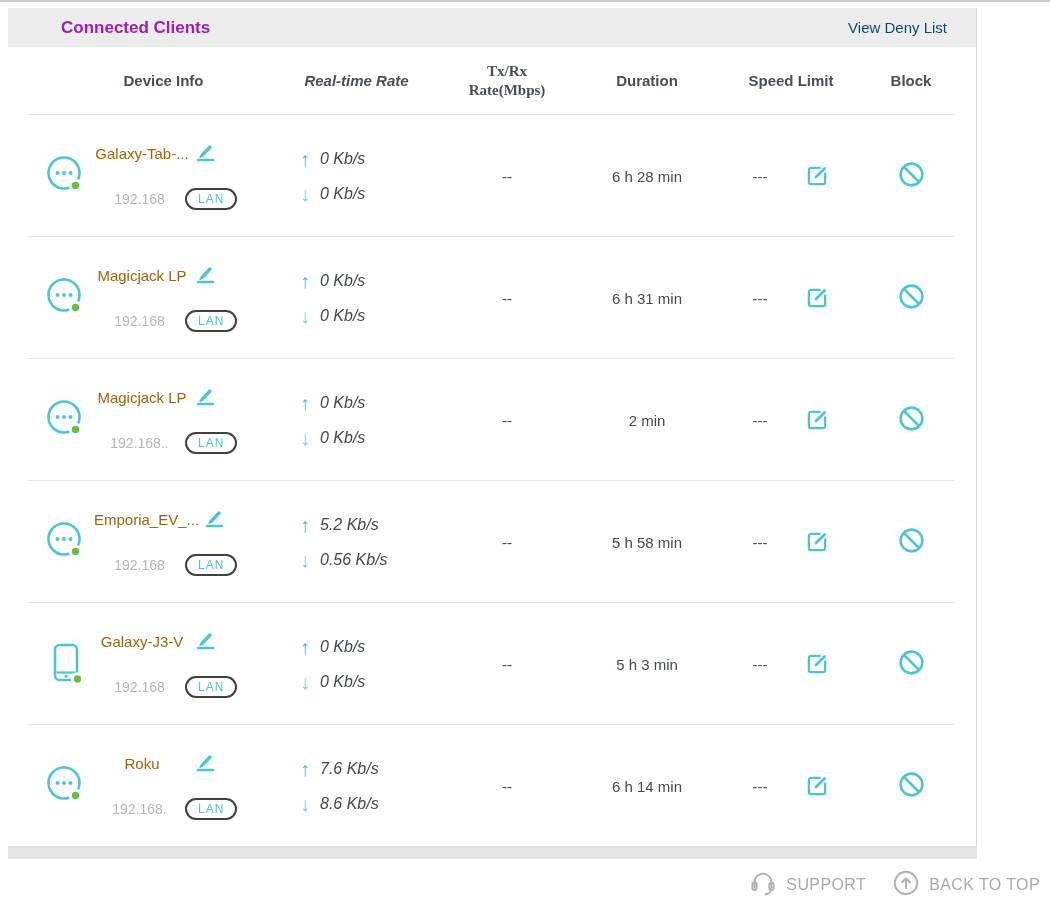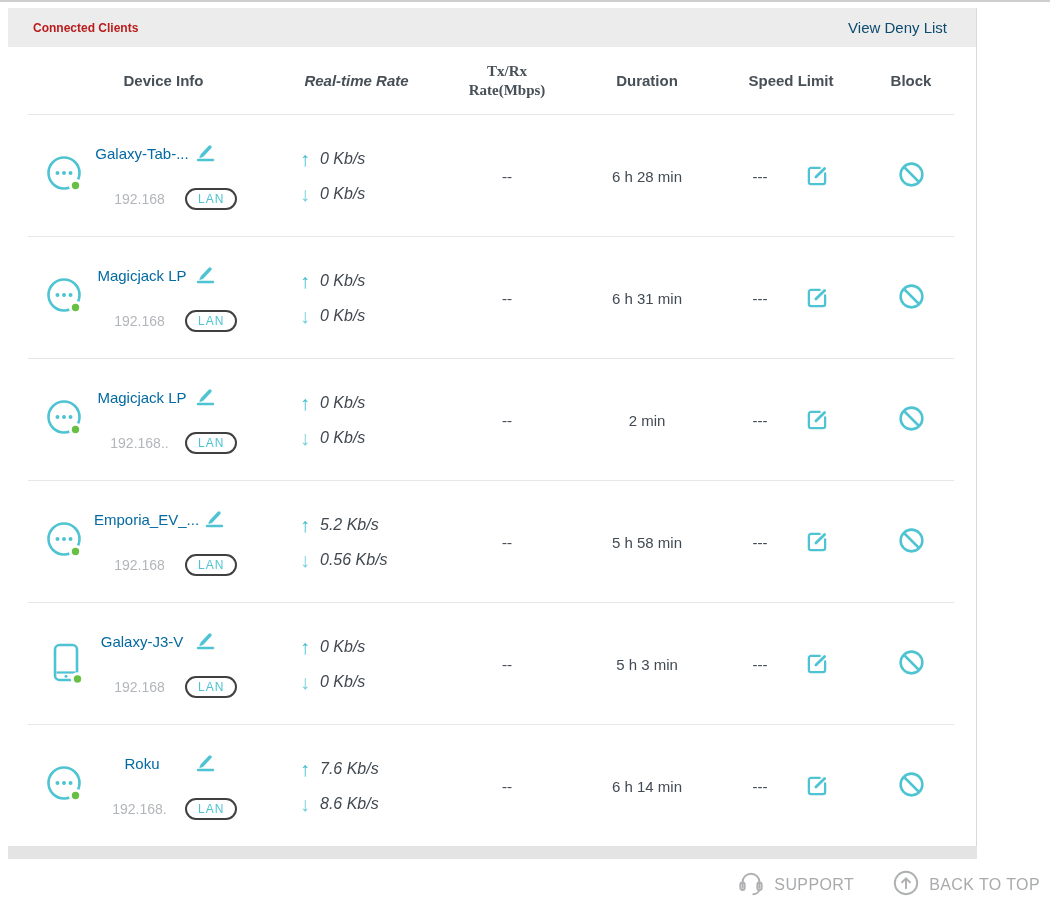--- a/index.html
+++ b/index.html
@@ -3,21 +3,21 @@
 <meta charset="utf-8">
 <style>
   * { margin:0; padding:0; box-sizing:border-box; }
   html,body { background:#fff; }
   body { font-family:"Liberation Sans", sans-serif; width:1050px; height:911px; position:relative; overflow:hidden; }
   .top-line { position:absolute; top:0; left:0; width:1050px; height:2px; background:#cfcfcf; }
 
   .panel { position:absolute; left:8px; top:8px; width:969px; background:#fff; border-right:1px solid #d9d9d9; }
 
   .panel-header { height:39px; background:#ececec; display:flex; align-items:center; justify-content:space-between; padding:0 29px 0 25px; }
-  .panel-title { font-size:12px; font-weight:bold; color:#b91c1c; }
+  .panel-title { font-size:17px; font-weight:bold; color:#a21caf;margin-left:28px; }
   .deny-link { font-size:15px; color:#0c4a6e; cursor:pointer; }
 
   .thead { display:flex; align-items:center; height:68px; position:relative; }
   .thead::after, .row::after { content:""; position:absolute; left:20px; right:22px; bottom:0; height:1px; background:#e7e7e7; }
   .row:last-child::after { display:none; }
   .th { font-size:15px; font-weight:bold; color:#474f57; text-align:center; line-height:1.25; }
 
   .c-device { width:275px; padding-left:36px; text-align:center; }
   .c-rate { width:147px; padding-left:17px; text-align:left;font-style:italic; }
   .c-txrx { width:154px;font-family:Liberation Serif, serif; }
@@ -25,39 +25,39 @@
   .c-speed { width:162px; }
   .c-block { width:78px; }
 
   .row { display:flex; align-items:center; height:122px; position:relative; }
   .cell { font-size:15px; color:#414a52; text-align:center; }
 
   .c-device.cell { display:flex; align-items:center; }
   .device-icon-wrap { width:44px; height:44px; flex:0 0 44px; margin-right:6px; }
   .device-text { padding-top:2px; }
   .device-name-line { display:flex; align-items:flex-end; margin-bottom:26px; }
-  .device-name { font-size:15px; color:#0369a1; display:inline-block; min-width:96px; white-space:nowrap; }
+  .device-name { font-size:15px; color:#a16207; display:inline-block; min-width:96px; white-space:nowrap; }
   .pencil-btn { margin-left:6px; cursor:pointer; display:inline-block; line-height:0; }
   .device-sub { display:flex; align-items:center; }
   .ip { font-size:14px; color:#b2b6ba; width:91px; white-space:nowrap; overflow:hidden; }
   .lan-badge { border:2px solid #404040; color:#4ec4d2; font-size:12px; letter-spacing:1px; border-radius:11px; padding:2px 11px; line-height:14px; }
 
   .c-rate.cell { display:flex; flex-direction:column; gap:17px; }
   .rate-line { display:flex; align-items:center; gap:10px; }
   .arrow { font-size:20px; line-height:18px; font-weight:bold; }
   .arrow-up { color:#3fbdd0; }
   .arrow-down { color:#74cfda; }
   .rate-val { font-size:16px; color:#3f474f; }
 
   .c-speed.cell { display:flex; align-items:center; justify-content:center; gap:36px; }
   .icon-btn { cursor:pointer; line-height:0; display:inline-block; }
 
   .bottom-strip { position:absolute; left:8px; top:846px; width:969px; height:13px; background:#e4e4e4; }
 
-  .footer { position:absolute; left:0; top:859px; width:1050px; height:52px; background:#fff; display:flex; align-items:center; justify-content:flex-end; gap:38px; padding-right:10px; }
+  .footer { position:absolute; left:0; top:859px; width:1050px; height:52px; background:#fff; display:flex; align-items:center; justify-content:flex-end; gap:26px; padding-right:10px; }
   .footer-item { display:flex; align-items:center; gap:9px; cursor:pointer; }
   .footer-label { font-size:16px; color:#a8aaac; letter-spacing:0.4px; }
 </style>
 </head>
 <body>
 
 <div class="top-line"></div>
 
 <div class="panel">
   <div class="panel-header">

